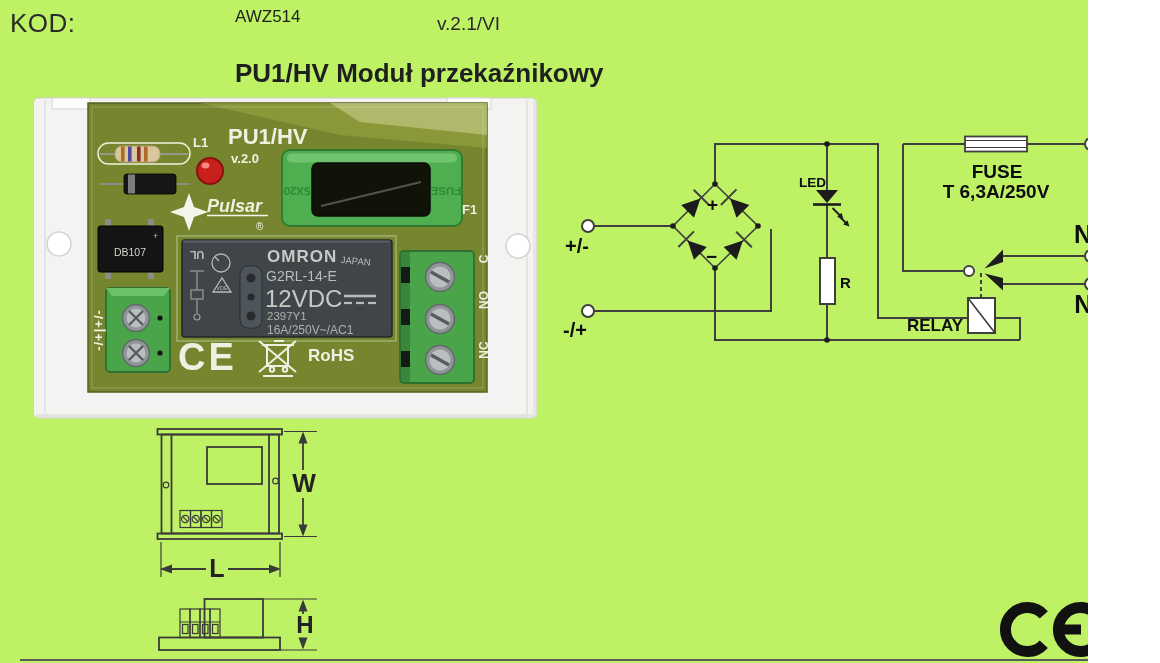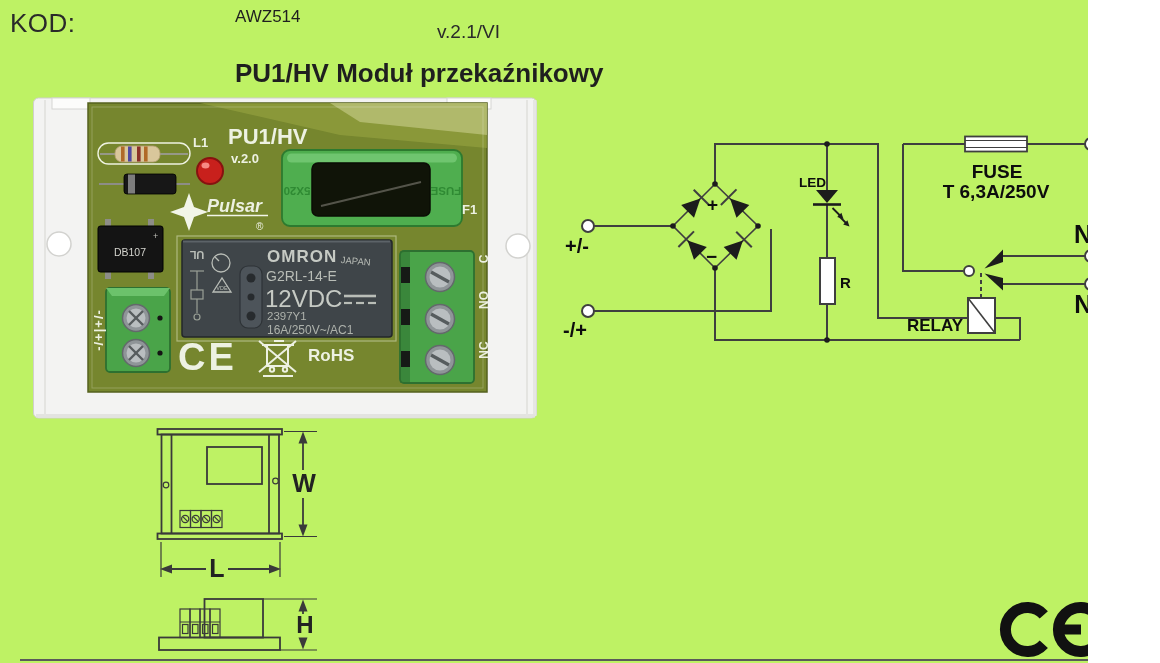--- a/index.html
+++ b/index.html
@@ -22,21 +22,21 @@
   .silk{fill:#edf1e2;}
   .bottom-rule{background:#5a5a5a;}
 </style>
 </head>
 <body>
 
 <div id="page">
 
   <div class="abs hdr-label" style="left:10px;top:8px;">KOD:</div>
   <div class="abs hdr-code" style="left:235px;top:7px;">AWZ514</div>
-  <div class="abs hdr-version" style="left:437px;top:21px;text-align:right;">v.2.1/VI</div>
+  <div class="abs hdr-version" style="left:437px;top:13px;text-align:right;">v.2.1/VI</div>
   <div class="abs hdr-pl" style="left:1111px;top:25px;">PL</div>
   <div class="abs hdr-name" style="left:235px;top:42px;margin-top:16px;">PU1/HV Moduł przekaźnikowy</div>
 
   <svg class="abs" style="left:33px;top:96px;" width="505" height="324" viewBox="33 96 505 324" aria-label="Photo of the PU1/HV relay module PCB in white enclosure">
 
     <g>
       <rect x="33.5" y="98" width="503" height="320" rx="5" fill="#f3f3f2" stroke="#cfcfcc" stroke-width="1"></rect>
       <rect x="533" y="100" width="3.5" height="316" fill="#e6e6e3"></rect>
       <rect x="36" y="414" width="499" height="3.5" fill="#e3e3e0"></rect>
       <line x1="45" y1="100" x2="45" y2="416" stroke="#e4e4e1" stroke-width="2"></line>

